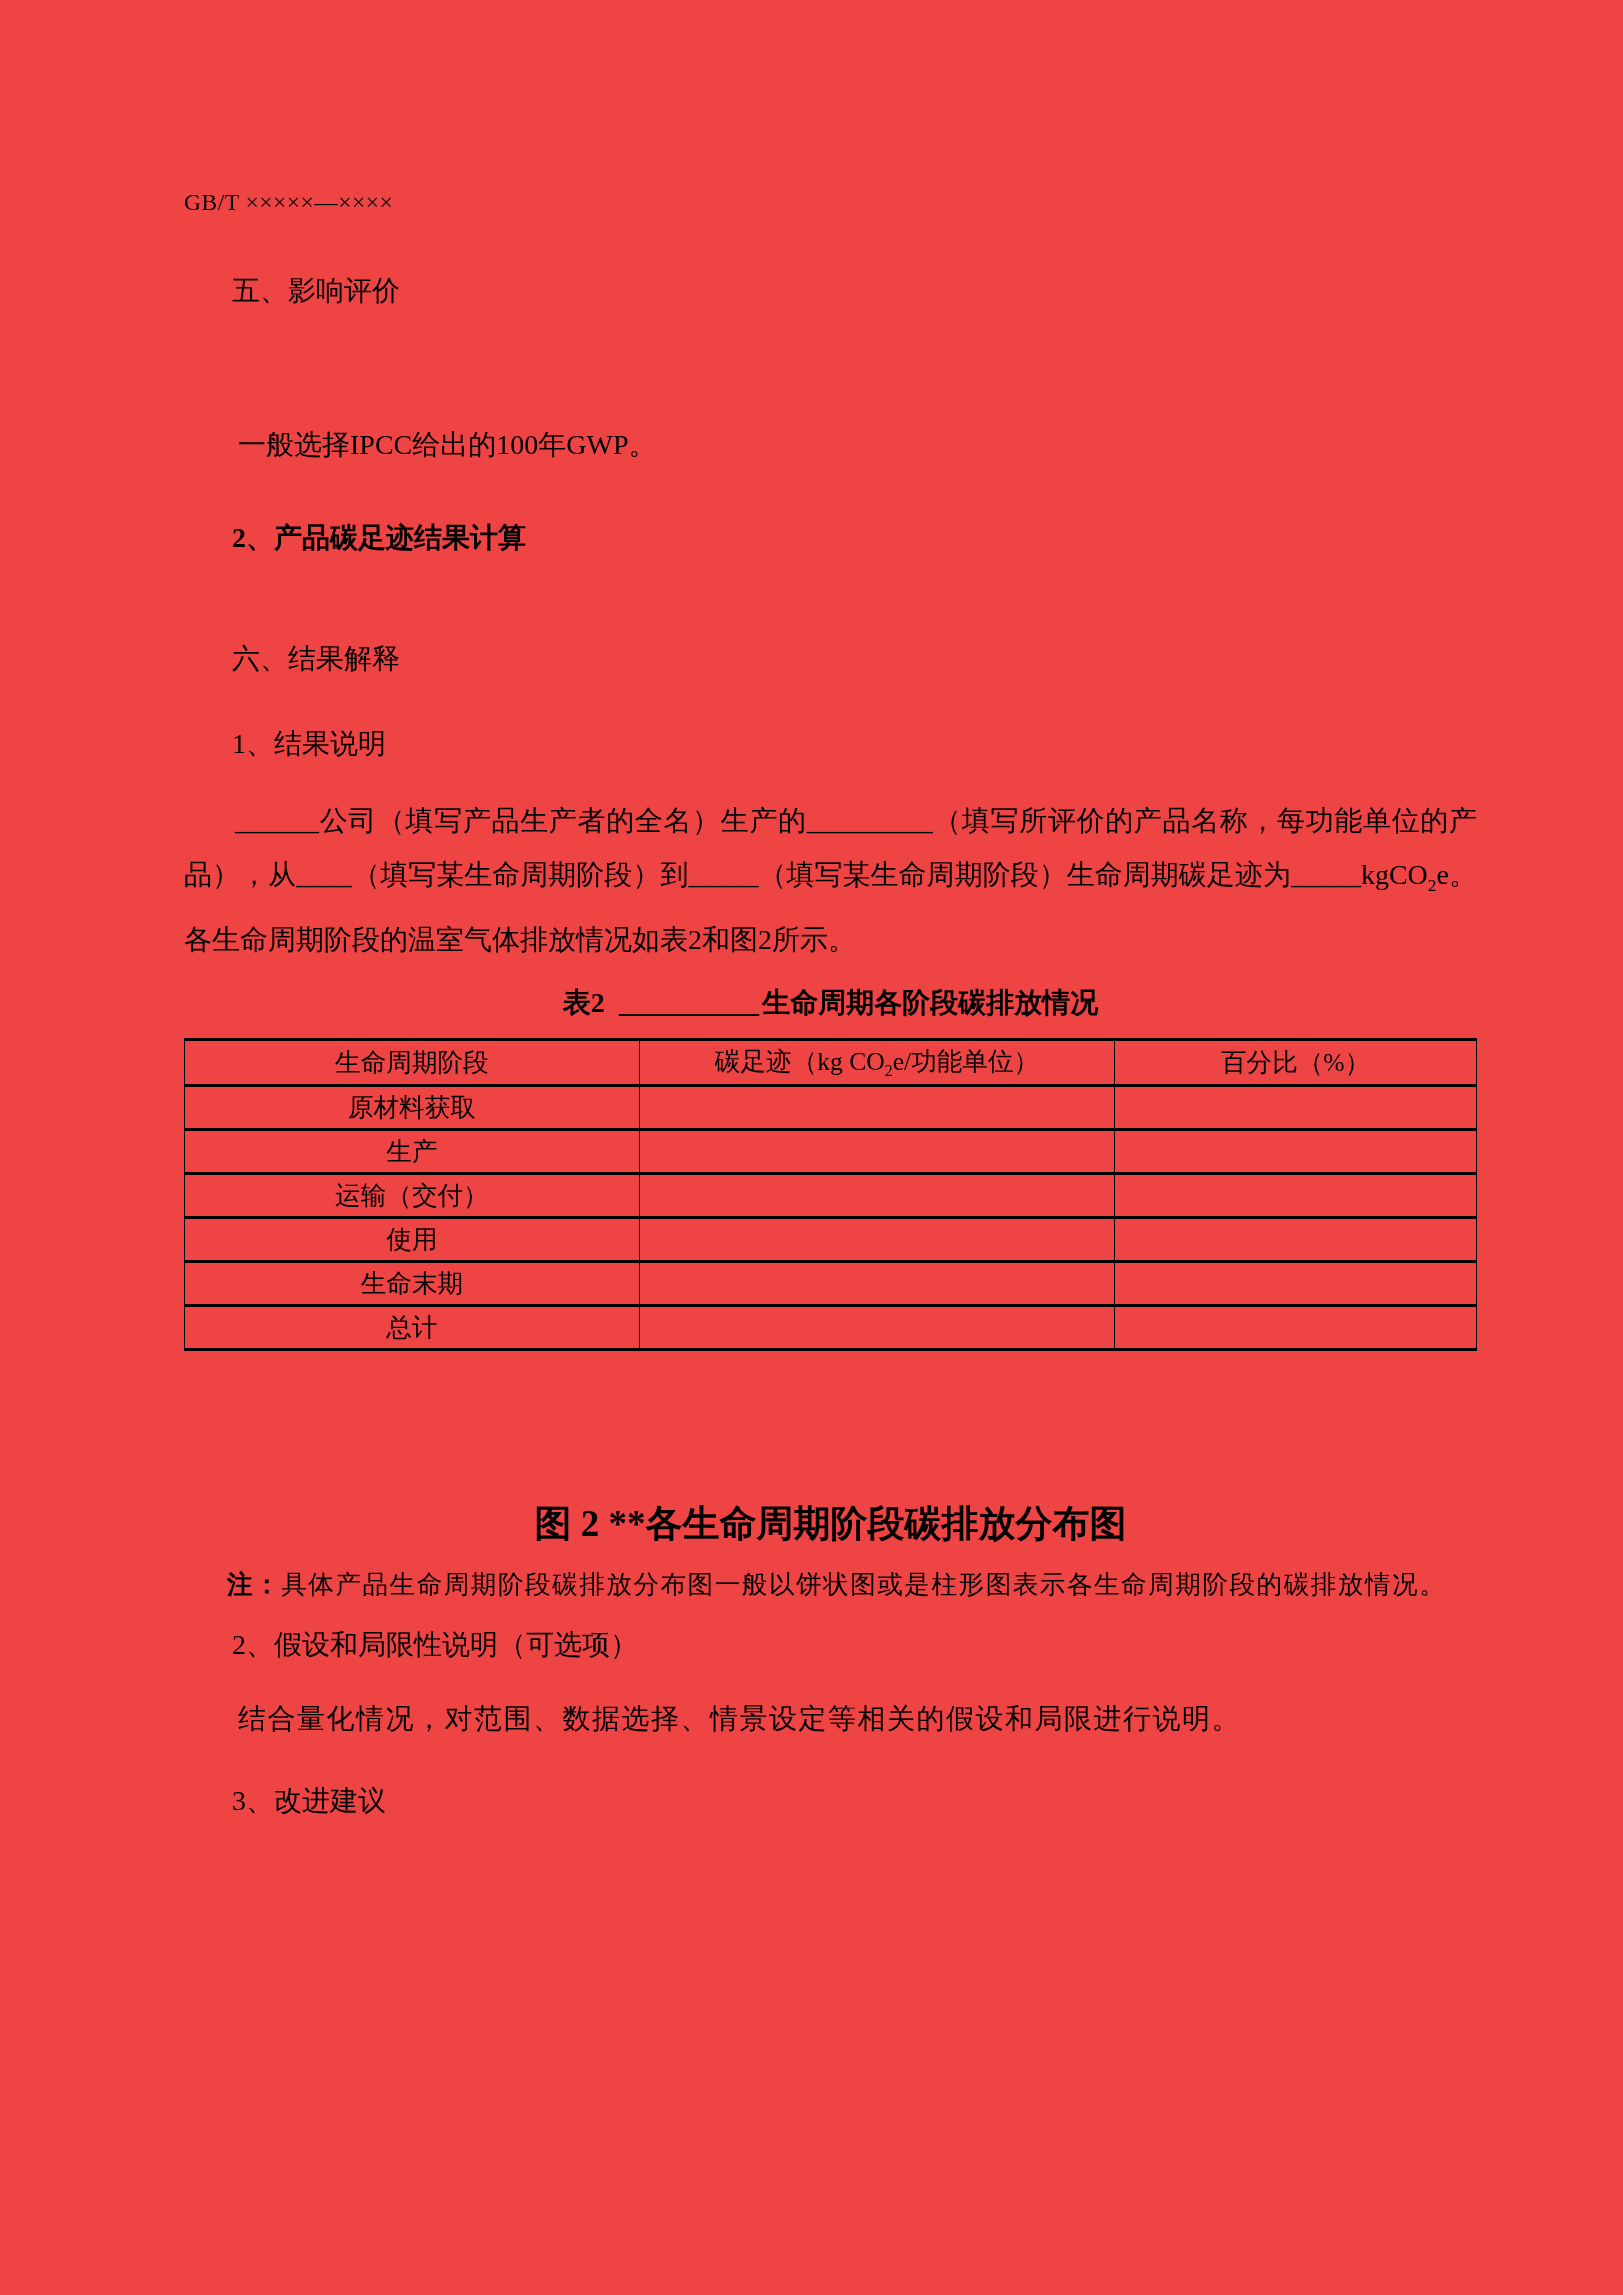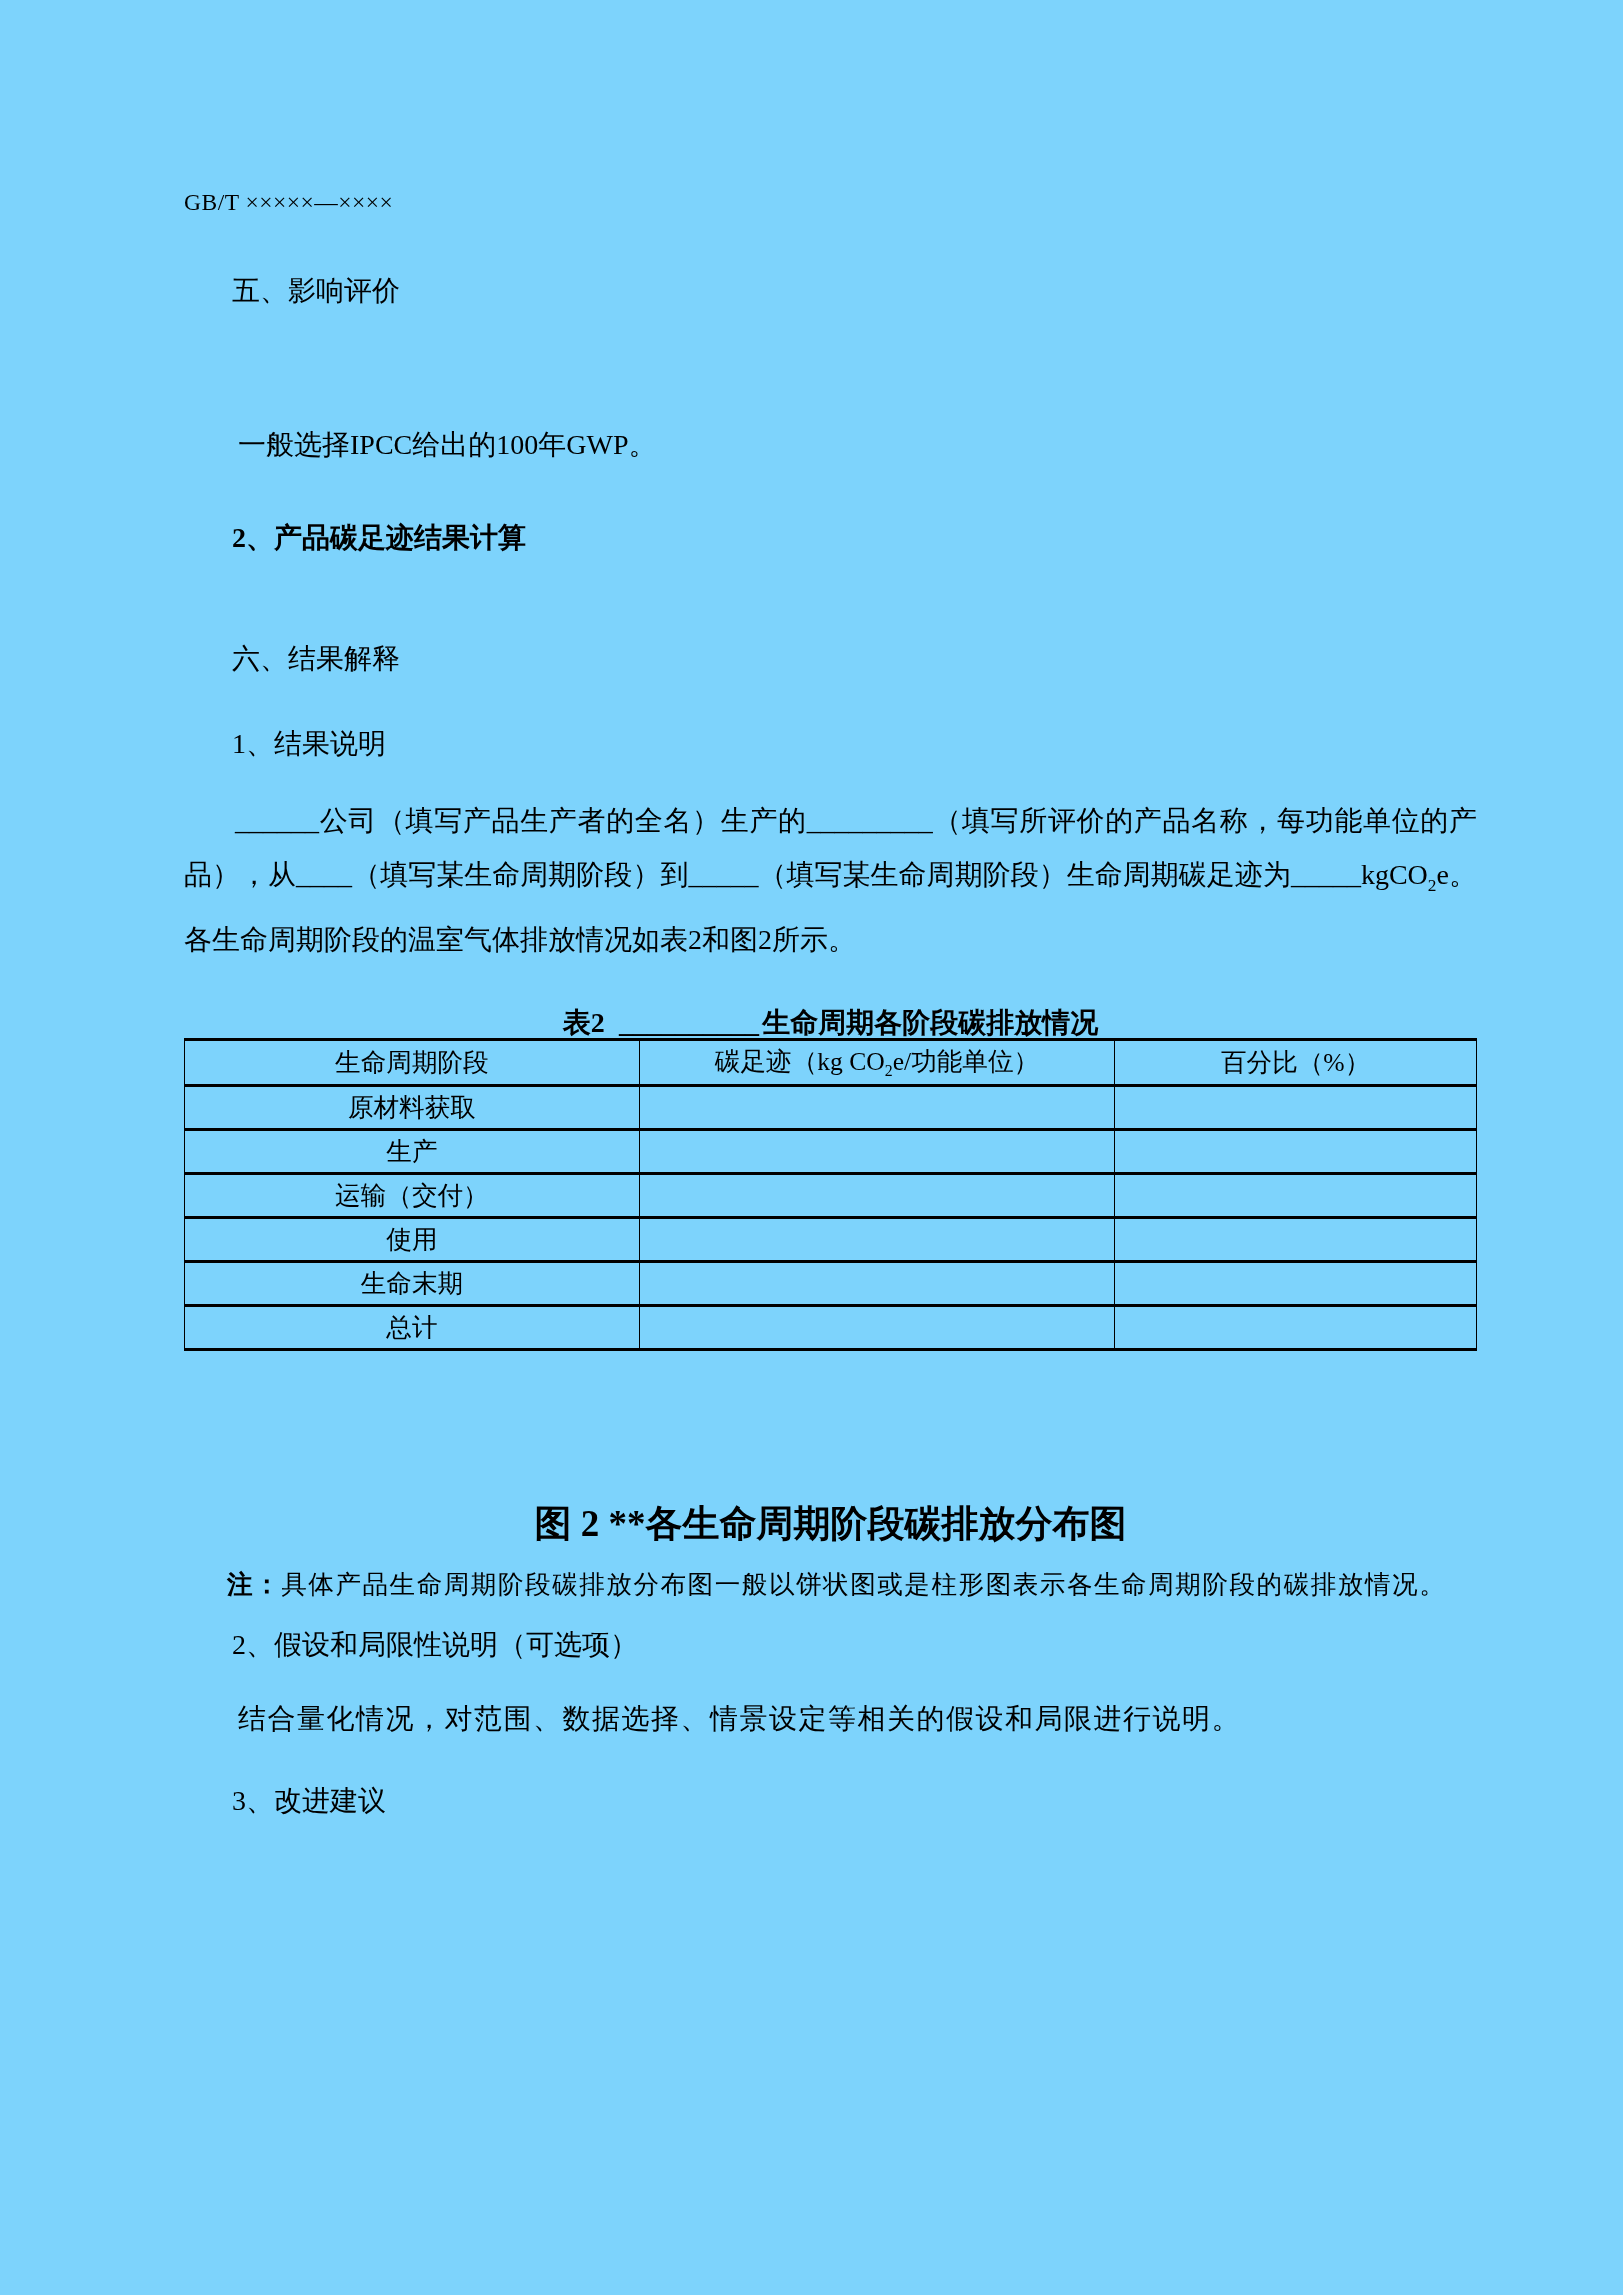--- a/index.html
+++ b/index.html
@@ -1,40 +1,39 @@
 <!DOCTYPE html>
 <html style="font-size:8.2px"><head>
 <meta charset="utf-8">
 <style>
   html,body{margin:0;padding:0;background:#ffffff;}
   .page{
     position:relative;
     width:1623px;
     height:2295px;
-    background:#7dd3fc;
+    background:#ef4444;
     color:#000000;
     font-family:"Liberation Serif","DejaVu Serif",serif;
     overflow:hidden;
   }
   .blk{position:absolute;left:184px;width:1293px;}
   .hdr{font-size:23.5px;letter-spacing:0.5px;}
   .h1{font-size:28px;margin-left:48px;}
   .body-indent{font-size:28px;padding-left:54px;}
   .para{
     font-size:28px;
     line-height:54px;
     text-align:justify;
     text-indent:51px;
     margin:0;
   }
   .caption{
     font-size:28px;
     font-weight:bold;
     text-align:center;
-    margin-top:20px;
   }
   .caption .blank{margin-left:14.3px;letter-spacing:0;}
   .caption .ttl{margin-left:3.1px;}
   .tbl{
     position:absolute;
     left:184px;top:1038px;
     width:1293px;
     border-collapse:collapse;
     table-layout:fixed;
     font-size:25.6px;

